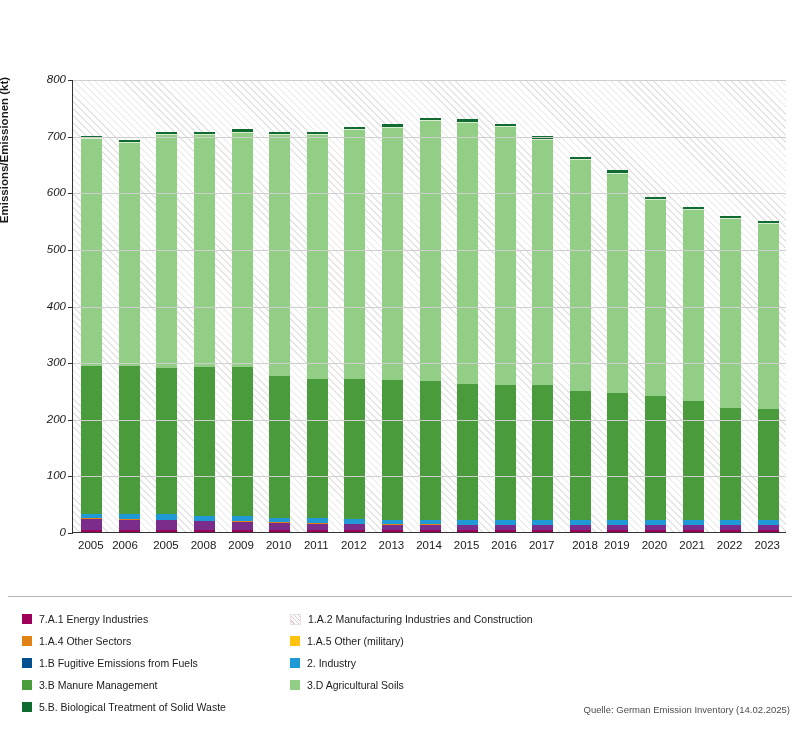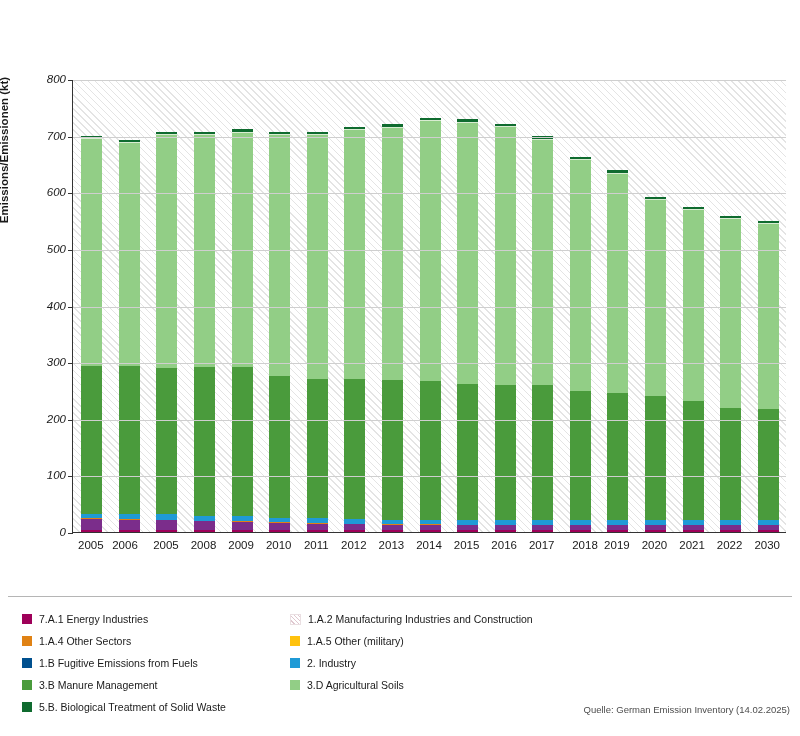--- a/index.html
+++ b/index.html
@@ -439,21 +439,21 @@
         <div class="xtick-label" style="left: 361.421px;">2013</div>
         <div class="xtick-label" style="left: 399px;">2014</div>
         <div class="xtick-label" style="left: 436.579px;">2015</div>
         <div class="xtick-label" style="left: 474.158px;">2016</div>
         <div class="xtick-label" style="left: 511.737px;">2017</div>
         <div class="xtick-label" style="left: 555px;">2018</div>
         <div class="xtick-label" style="left: 586.895px;">2019</div>
         <div class="xtick-label" style="left: 624.474px;">2020</div>
         <div class="xtick-label" style="left: 662.053px;">2021</div>
         <div class="xtick-label" style="left: 699.632px;">2022</div>
-        <div class="xtick-label" style="left: 737.211px;">2030</div>
+        <div class="xtick-label" style="left: 737.211px;">2023</div>
       </div>
   </div>
 
   <div class="legend-sep"></div>
   <div class="legend" id="legend">
       <div class="legend-item">
         <span class="legend-swatch" style="background: rgb(158, 0, 89);"></span>
         <span class="legend-label">7.A.1 Energy Industries</span>
       </div>
       <div class="legend-item">

